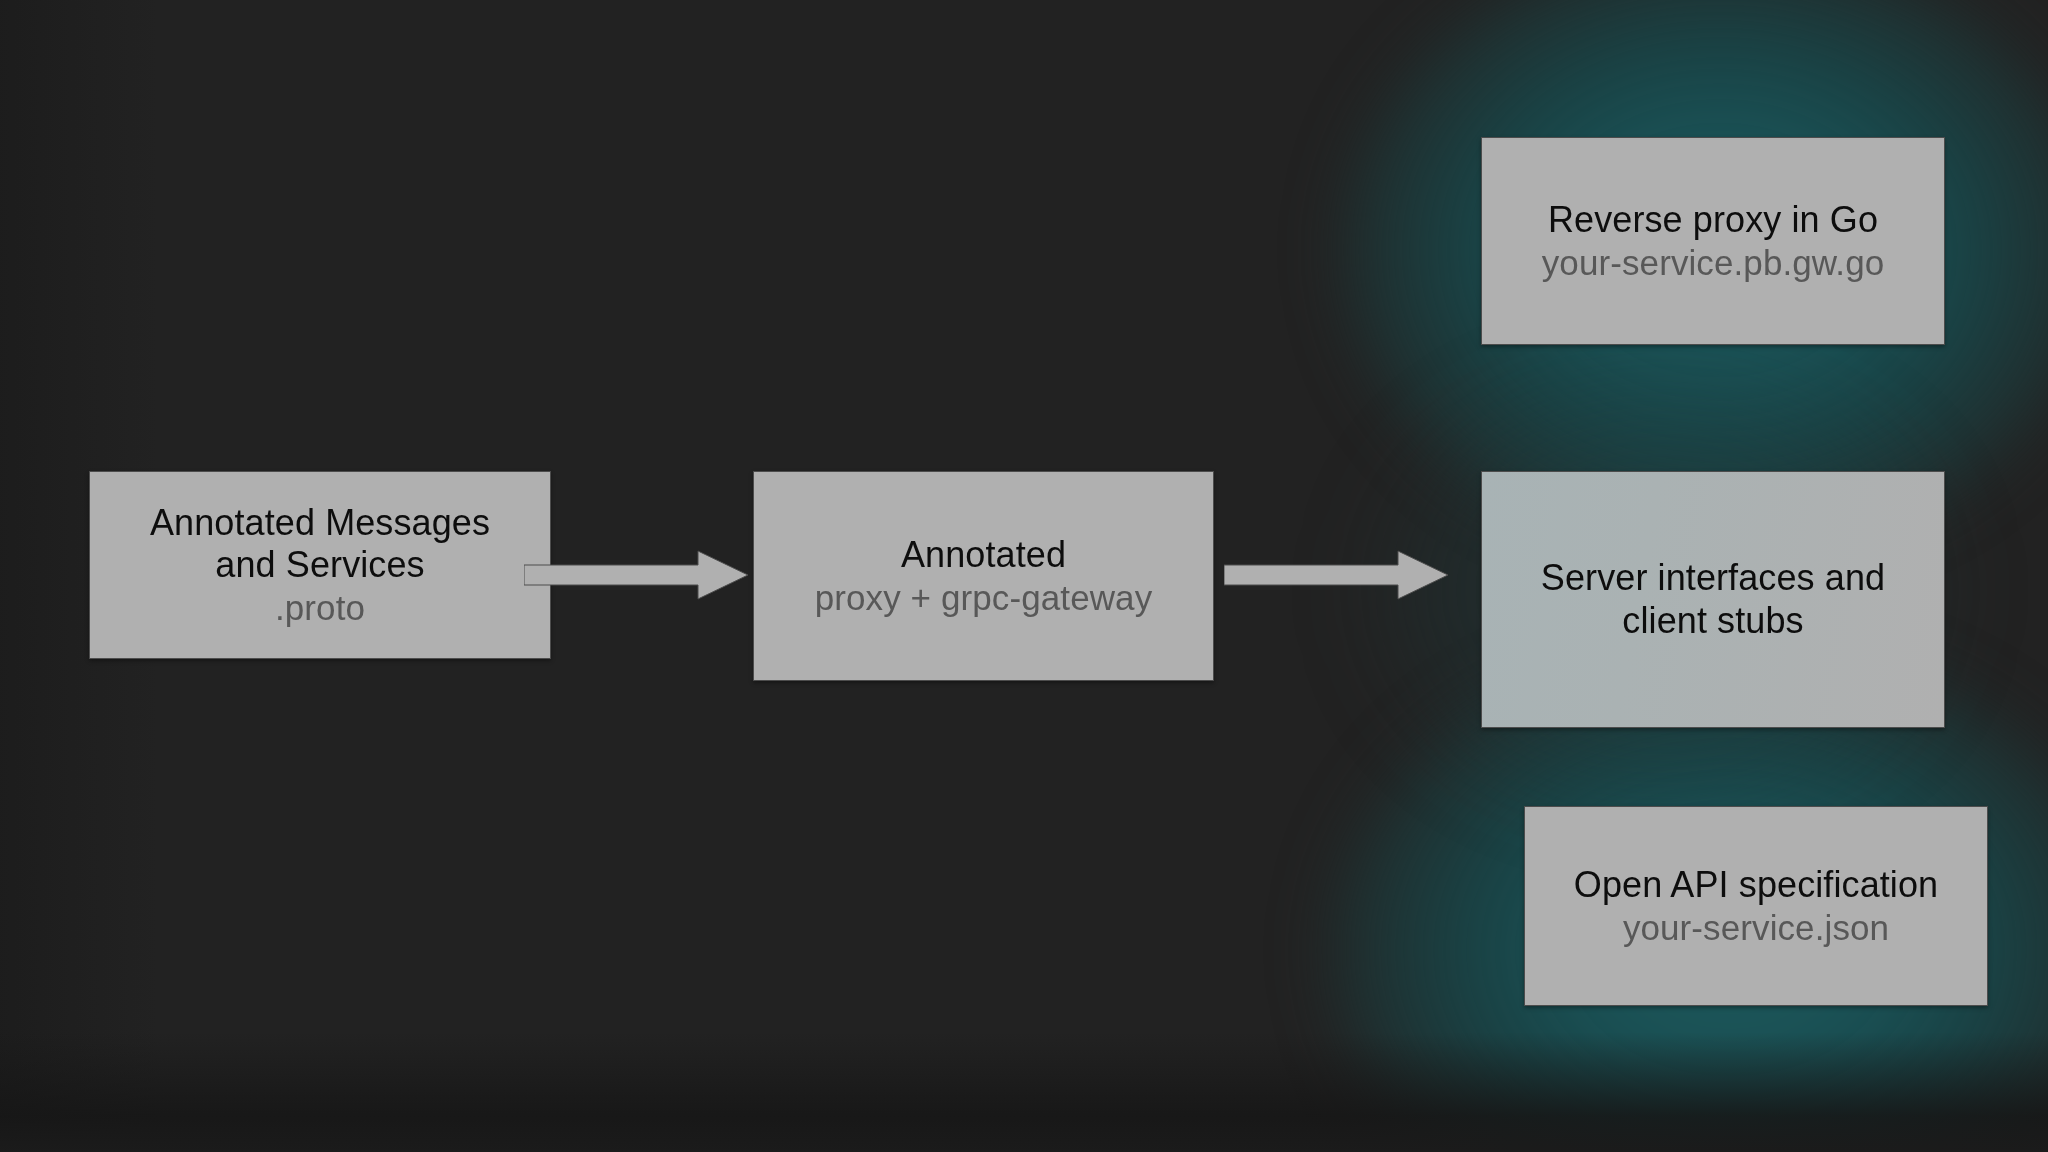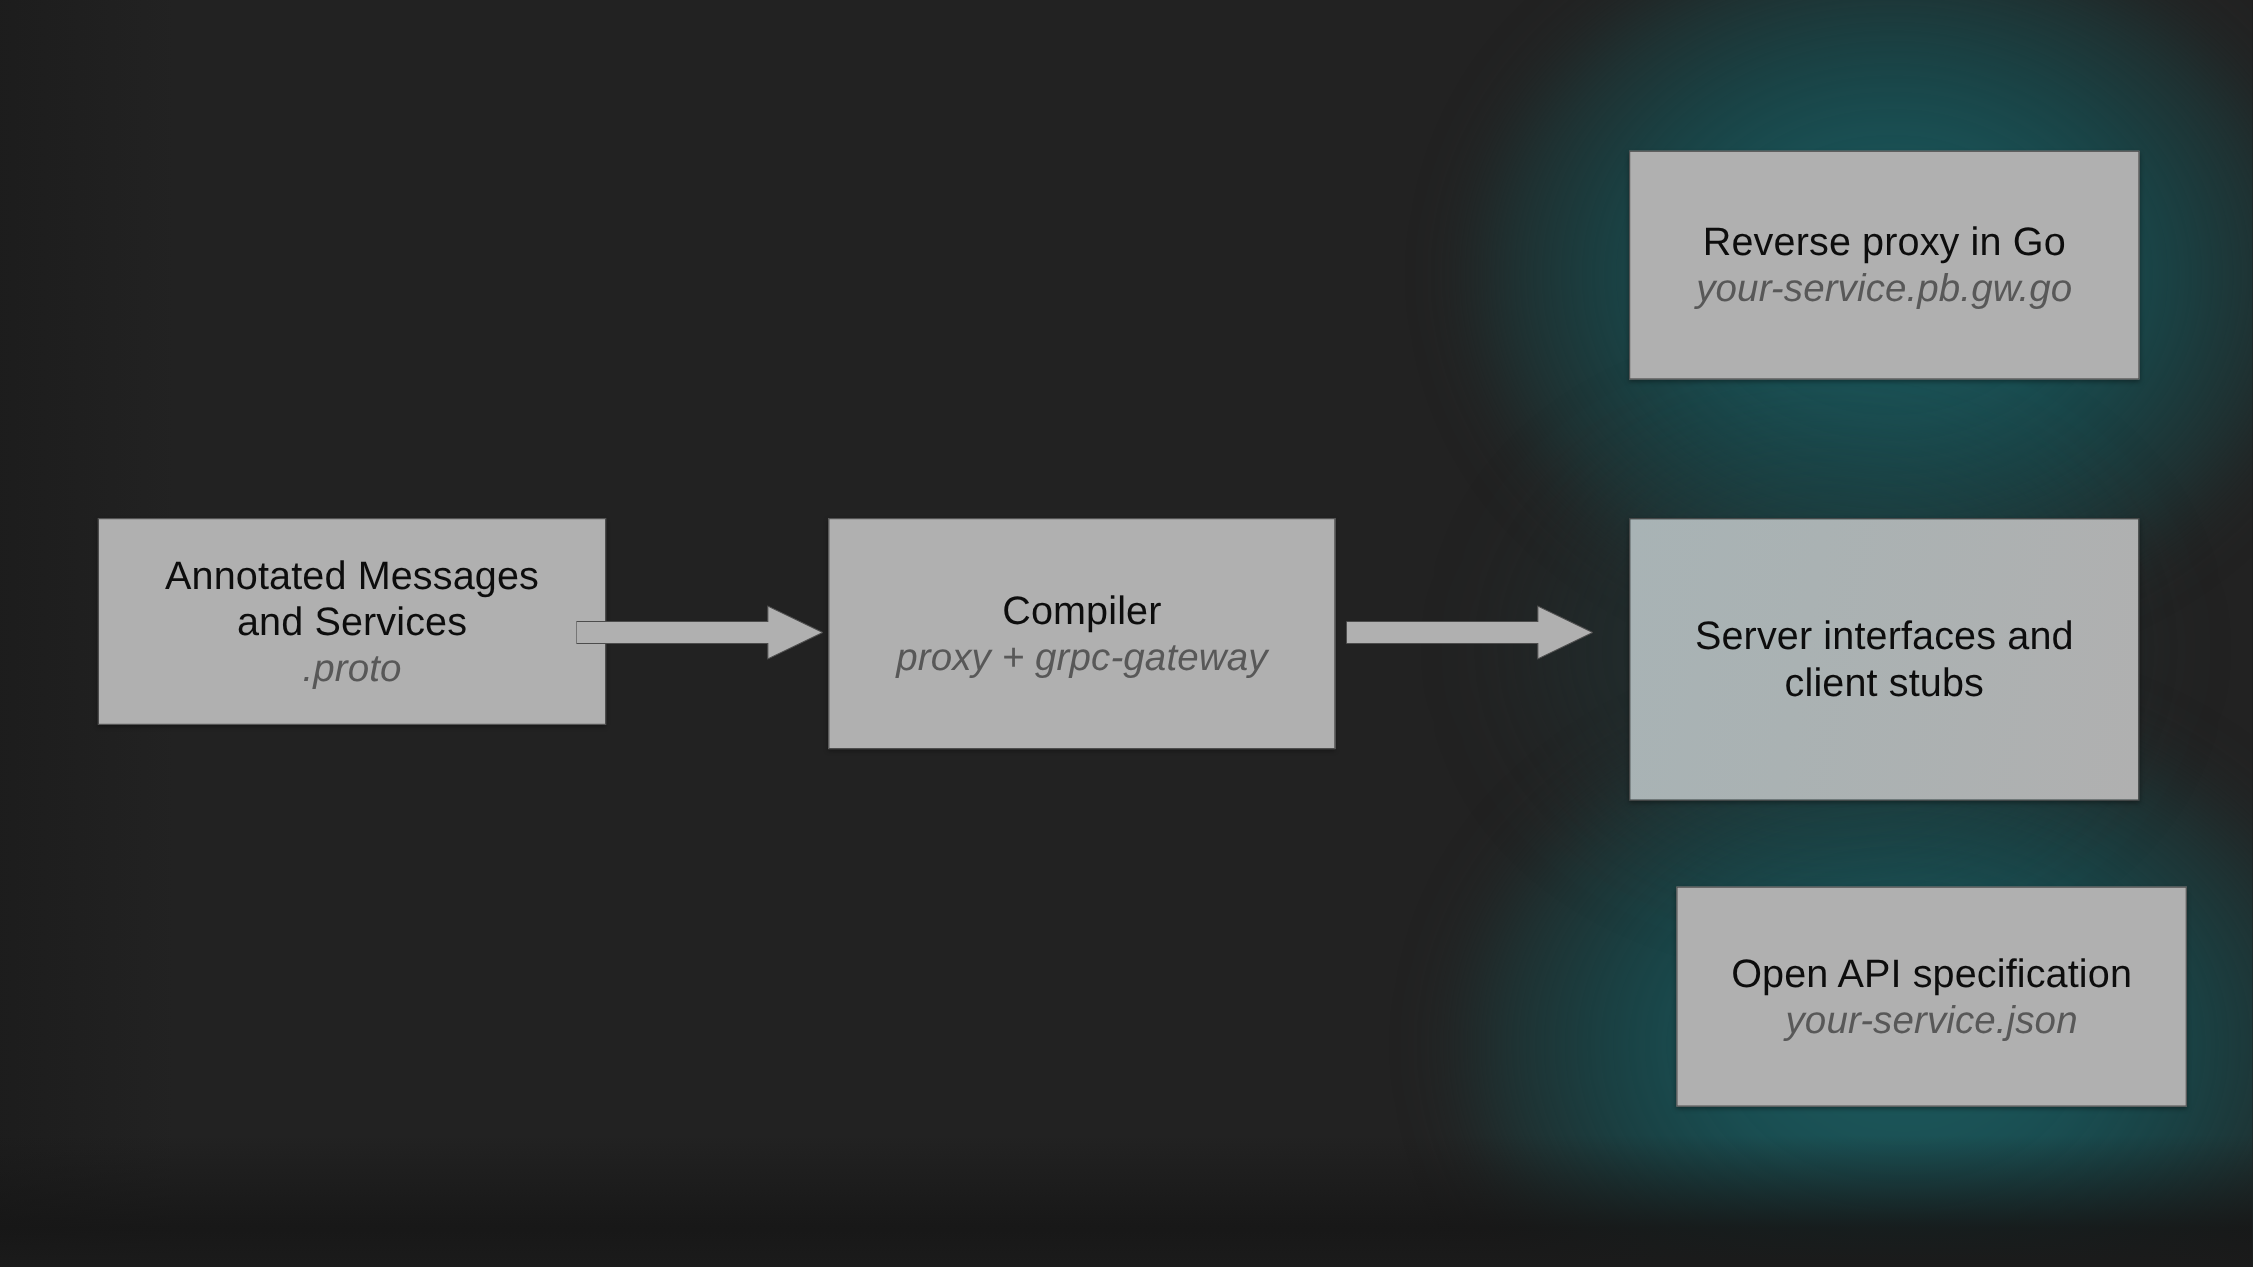--- a/index.html
+++ b/index.html
@@ -95,21 +95,20 @@
     color: #0d0d0d;
     font-size: 36px;
     font-weight: 400;
     letter-spacing: 0.1px;
   }
   .node .sub {
     color: #585858;
     font-size: 35px;
     font-weight: 400;
     letter-spacing: 0.1px;
-    font-style: italic;
   }
 
   #node-proto   { left: 53px;   top: 471px; width: 462px; height: 188px; margin-left: 36px; }
   #node-compiler{ left: 753px;  top: 471px; width: 461px; height: 210px; }
   #node-proxy   { left: 1481px; top: 137px; width: 464px; height: 208px; }
   #node-stubs   { left: 1481px; top: 471px; width: 464px; height: 257px;
                   background: linear-gradient(100deg,#a8b3b5 0%, #aab2b3 35%, #b0b0b0 100%); }
   #node-openapi { left: 1524px; top: 806px; width: 464px; height: 200px; }
 
   
@@ -135,21 +134,21 @@
     <div class="title">Annotated Messages</div>
     <div class="title">and Services</div>
     <div class="sub">.proto</div>
   </div>
 
   <svg class="arrow" id="arrow-1" viewBox="0 0 224 52">
     <polygon points="0,16 174,16 174,2 224,26 174,50 174,36 0,36" fill="#b0b0b0" stroke="#4c4c4c" stroke-width="1"></polygon>
   </svg>
 
   <div class="node" id="node-compiler">
-    <div class="title">Compiler</div>
+    <div class="title">Annotated</div>
     <div class="sub">proxy + grpc-gateway</div>
   </div>
 
   <svg class="arrow" id="arrow-2" viewBox="0 0 224 52">
     <polygon points="0,16 174,16 174,2 224,26 174,50 174,36 0,36" fill="#b0b0b0" stroke="#4c4c4c" stroke-width="1"></polygon>
   </svg>
 
   <div class="node" id="node-proxy">
     <div class="title">Reverse proxy in Go</div>
     <div class="sub">your-service.pb.gw.go</div>

